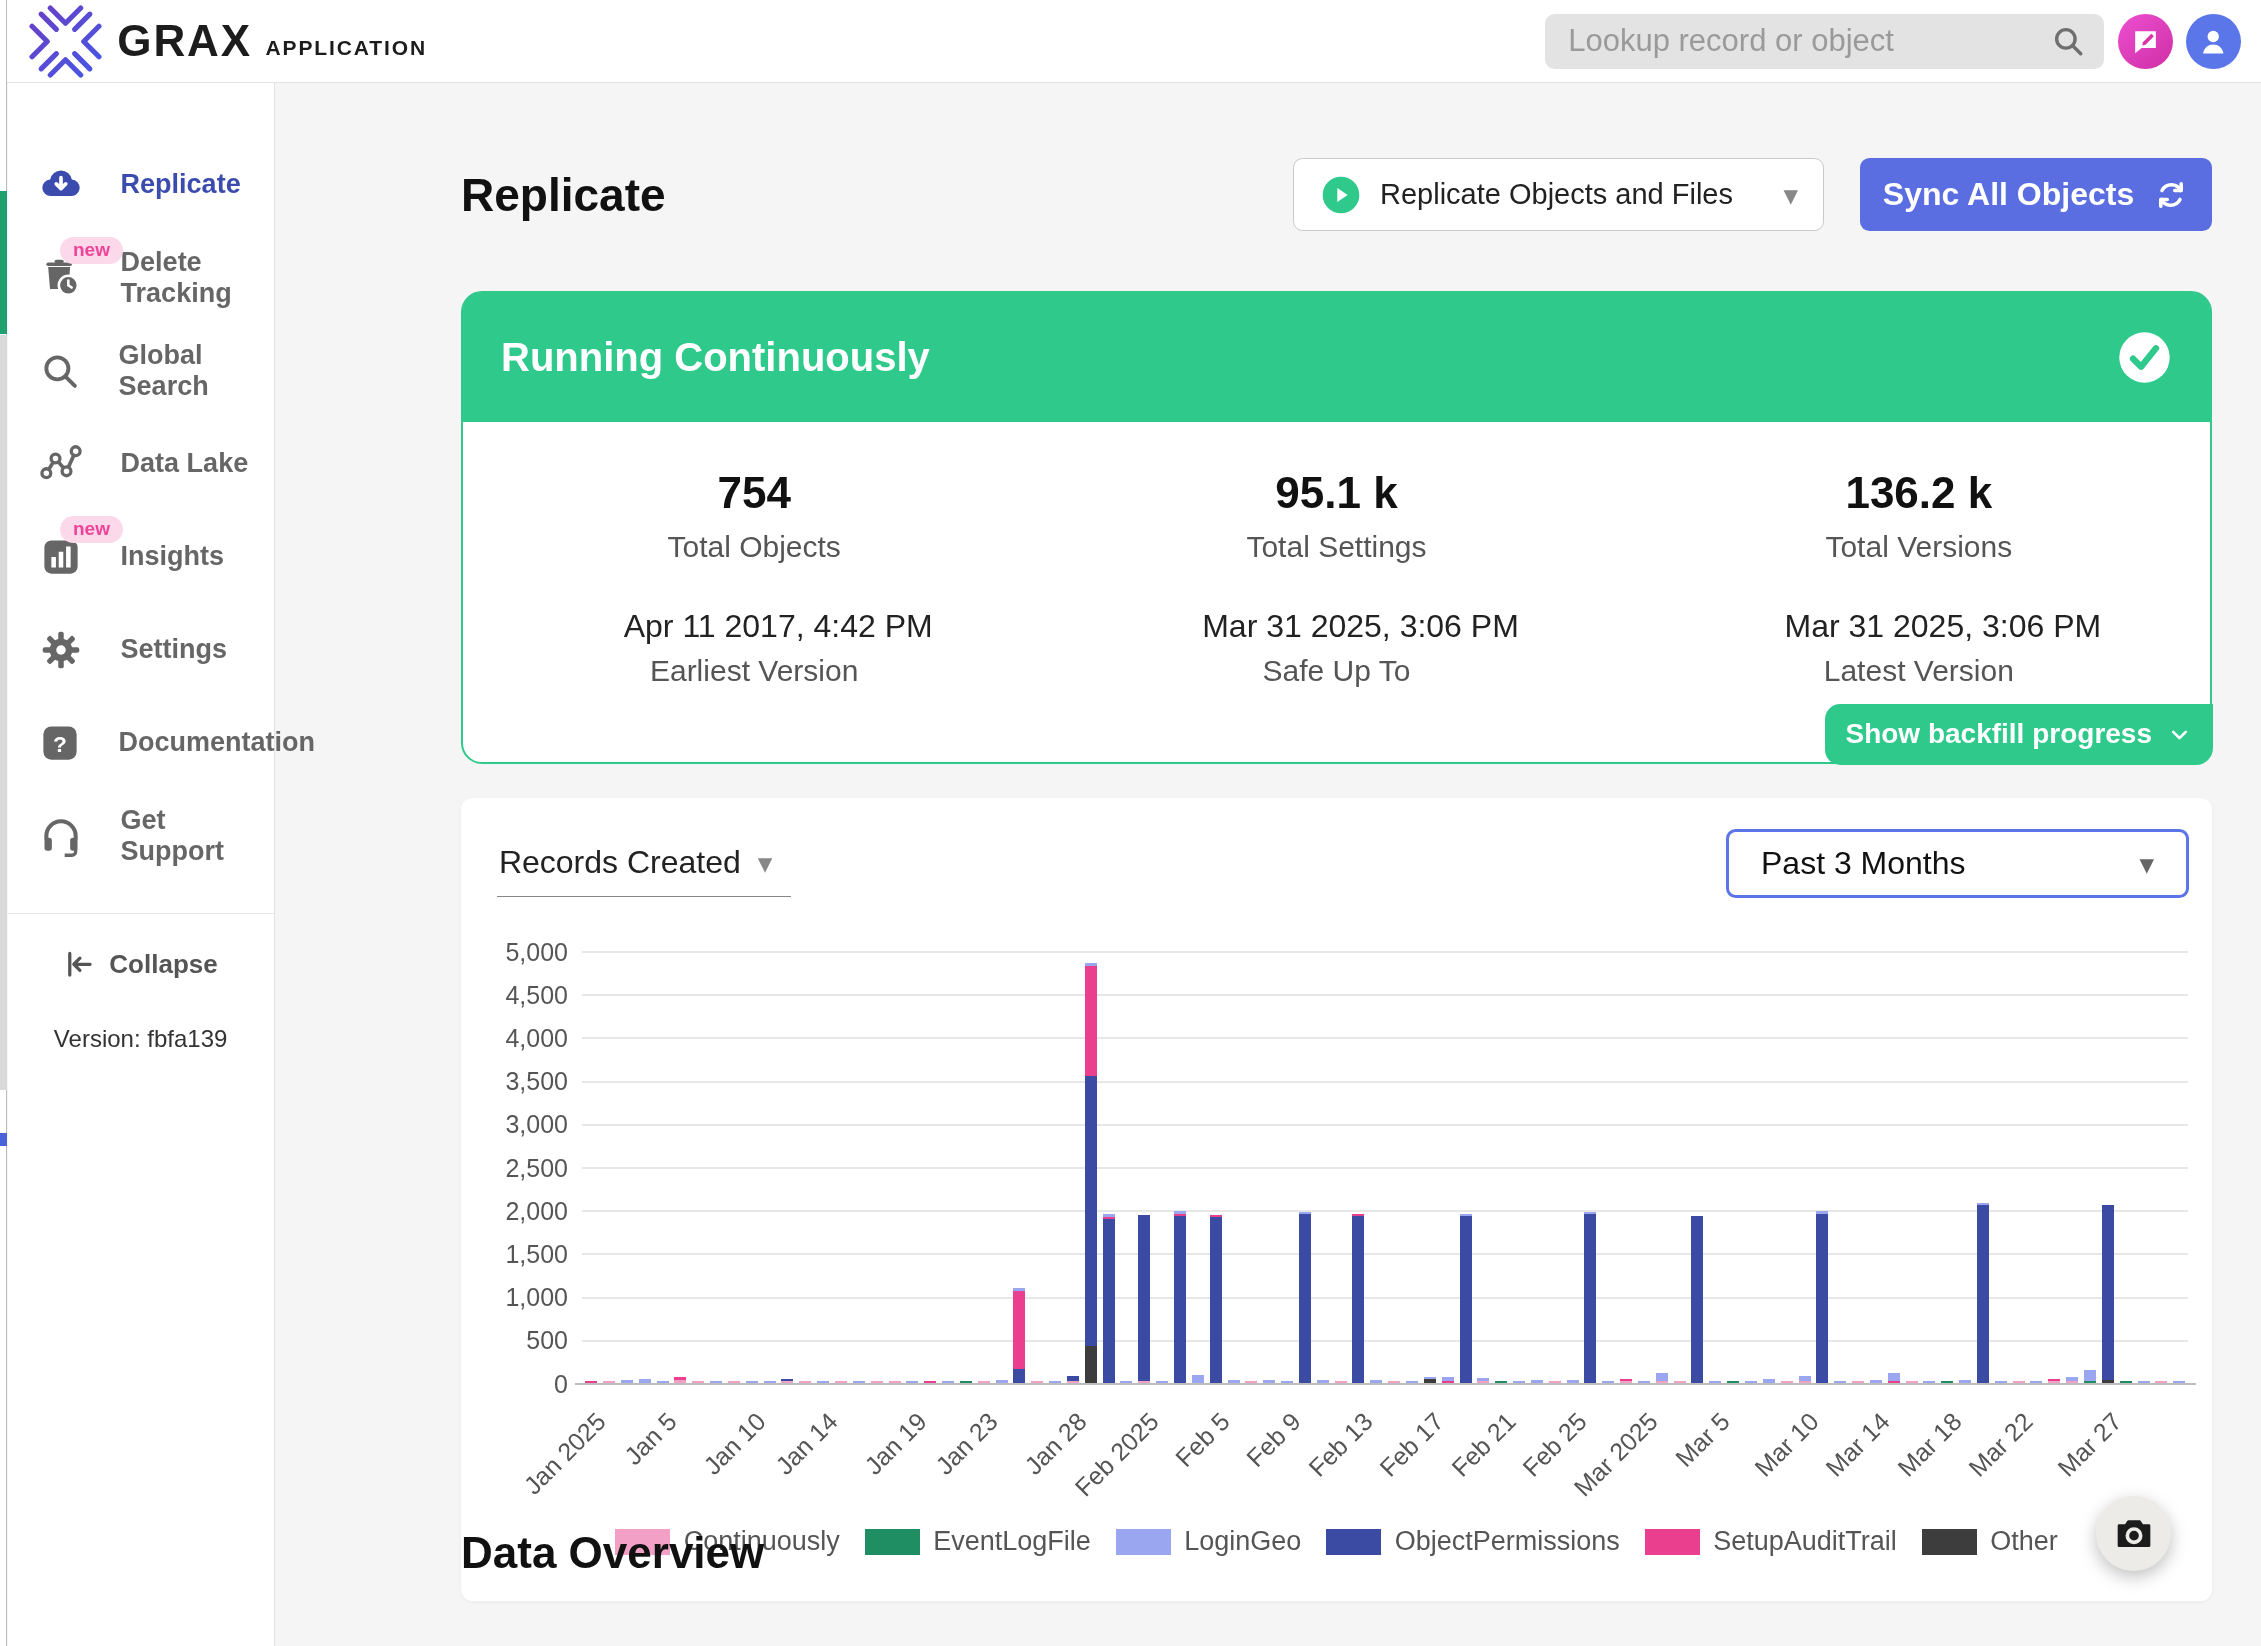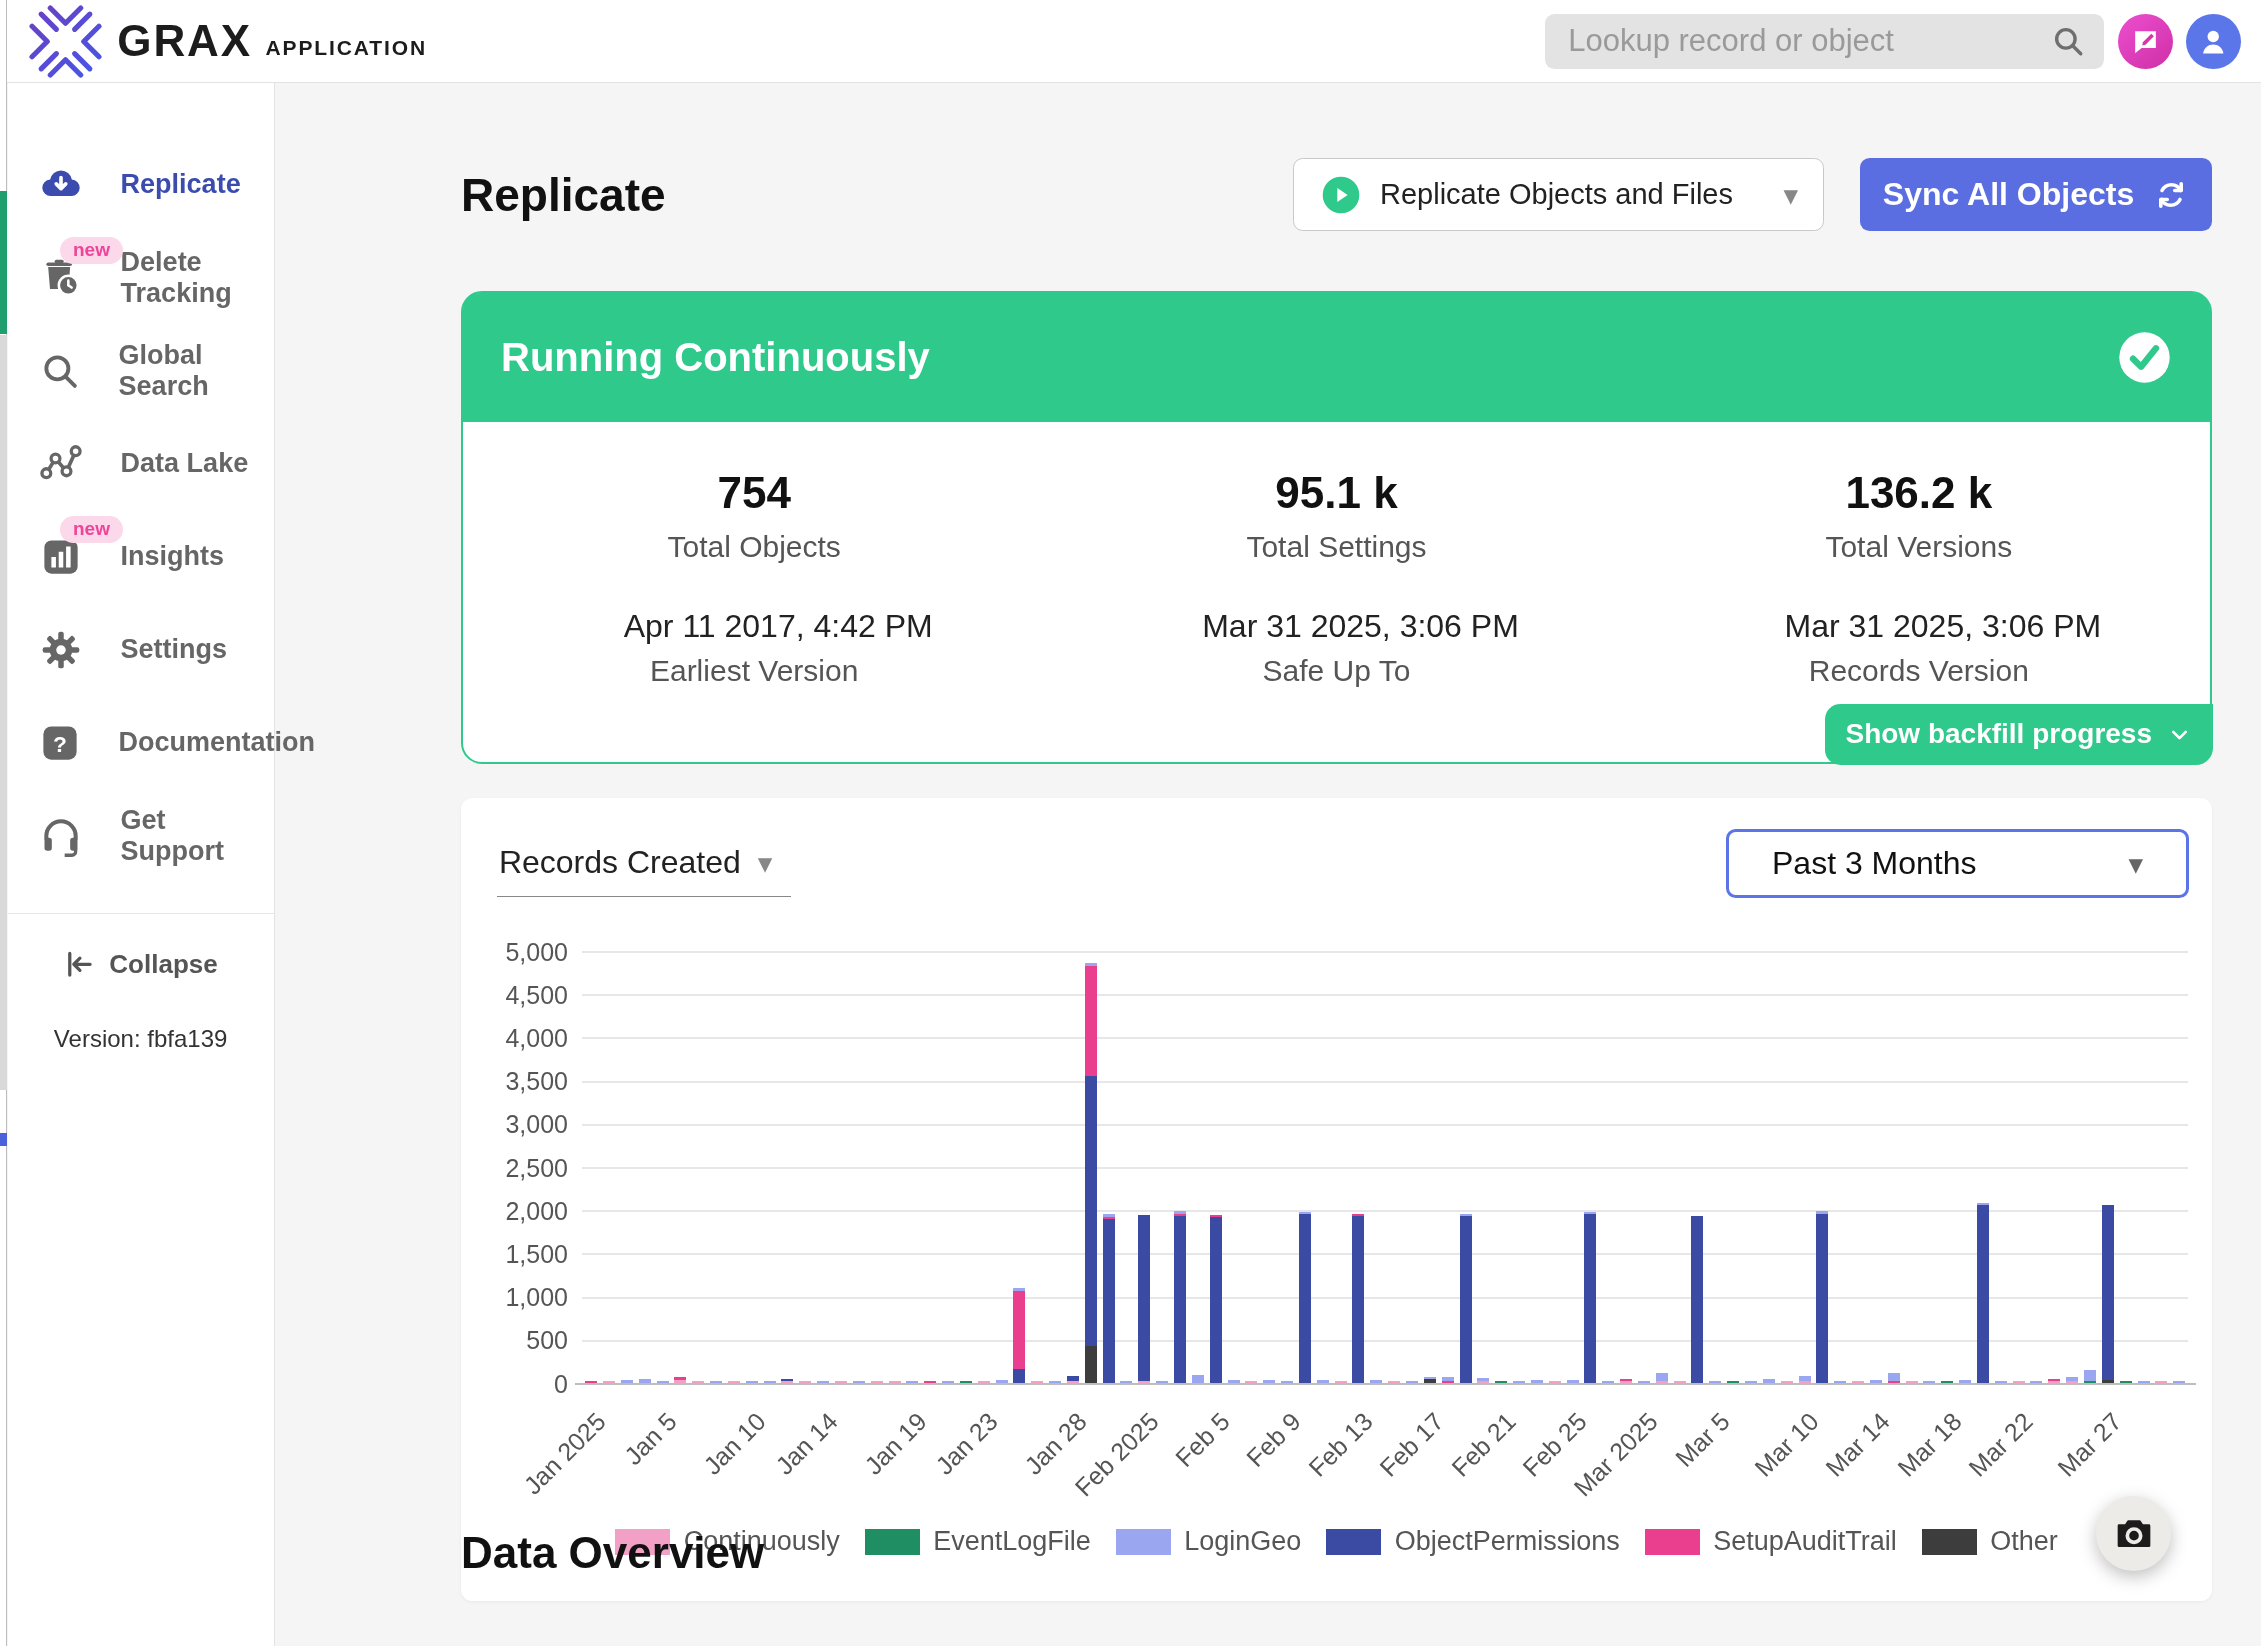--- a/index.html
+++ b/index.html
@@ -57,21 +57,21 @@
   .stat-col{flex:1;text-align:center;}
   .stat-value{font-size:44px;font-weight:800;color:#111;}
   .stat-label{margin-top:11.5px;font-size:30px;color:#555;}
   .stat-date{margin-top:44px;font-size:32px;color:#222;padding-left:48px;}
   .stat-date-label{margin-top:9.6px;font-size:30px;color:#555;}
   .backfill-btn{position:absolute;right:-2.9px;bottom:-2.9px;width:388px;height:61px;background:#2fc98c;border:none;border-radius:15.3px 0 17px 15.3px;color:#fff;font-size:28px;font-weight:700;display:flex;align-items:center;justify-content:center;gap:15.3px;cursor:pointer;font-family:"Liberation Sans",sans-serif;}
 
   
   .chart-card{position:absolute;left:185px;top:715px;width:1751px;height:803px;background:#fff;border-radius:11.5px;box-shadow:0 1px 3.8px rgba(0,0,0,.05);}
   .metric-select{position:absolute;left:36px;top:46px;display:inline-flex;align-items:center;gap:17px;font-size:32px;color:#222;border-bottom:1.9px solid #888;padding:0 19px 15.3px 1.9px;cursor:pointer;}
-  .range-select{position:absolute;right:23px;top:31px;width:463px;height:69px;border:3.8px solid #5b74e8;border-radius:9.6px;background:#fff;display:flex;align-items:center;justify-content:space-between;padding:0 43px;font-size:32px;color:#111;cursor:pointer;}
+  .range-select{position:absolute;right:23px;top:31px;width:463px;height:69px;border:3.8px solid #5b74e8;border-radius:9.6px;background:#fff;display:flex;align-items:center;justify-content:space-between;padding:0 32px;font-size:32px;color:#111;cursor:pointer;}
   .range-select .caret{color:#666;}
   .ylabels{position:absolute;left:0;top:153px;width:107px;height:432px;}
   .ylabels div{position:absolute;right:0;font-size:25px;color:#555;}
   .chart-plot{position:absolute;left:121px;top:153px;width:1606px;height:432px;}
   .gridline{position:absolute;left:0;width:100%;height:1.9px;background:#e7e7e7;}
   .axis-x{position:absolute;left:-7.6px;top:585px;width:1621px;height:1.9px;background:#bdbdbd;}
   .bar-seg{position:absolute;}
   .xlabels{position:absolute;left:121px;top:596px;width:1606px;height:115px;}
   .xlabels div{position:absolute;width:143px;text-align:right;font-size:25px;color:#555;transform:rotate(-45deg);transform-origin:100% 0;}
   .legend{position:absolute;left:0;top:728px;width:100%;display:flex;justify-content:center;gap:25px;}
@@ -285,21 +285,21 @@
       <div class="stat-col">
         <div class="stat-value">95.1 k</div>
         <div class="stat-label">Total Settings</div>
         <div class="stat-date">Mar 31 2025, 3:06 PM</div>
         <div class="stat-date-label">Safe Up To</div>
       </div>
       <div class="stat-col">
         <div class="stat-value">136.2 k</div>
         <div class="stat-label">Total Versions</div>
         <div class="stat-date">Mar 31 2025, 3:06 PM</div>
-        <div class="stat-date-label">Records Version</div>
+        <div class="stat-date-label">Latest Version</div>
       </div>
     </div>
     <button class="backfill-btn">
       <span>Show backfill progress</span>
       <svg width="25" height="25" viewBox="0 0 24 24">
           <path d="M6 9.5 12 15.5 18 9.5" fill="none" stroke="#fff" stroke-width="2.6" stroke-linecap="round" stroke-linejoin="round"></path>
         </svg>
     </button>
   </section>
 

